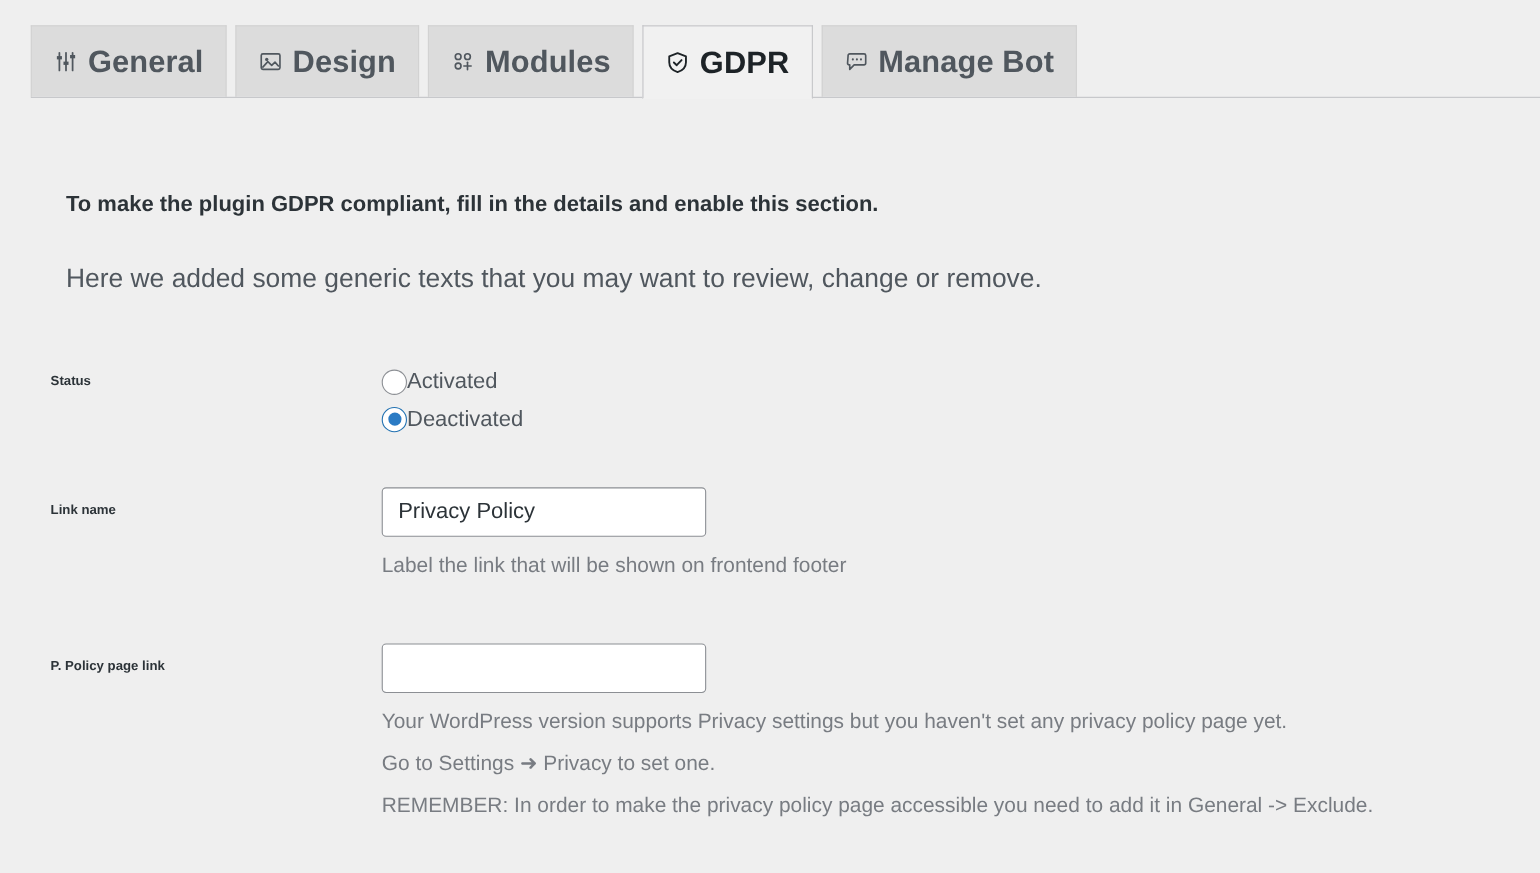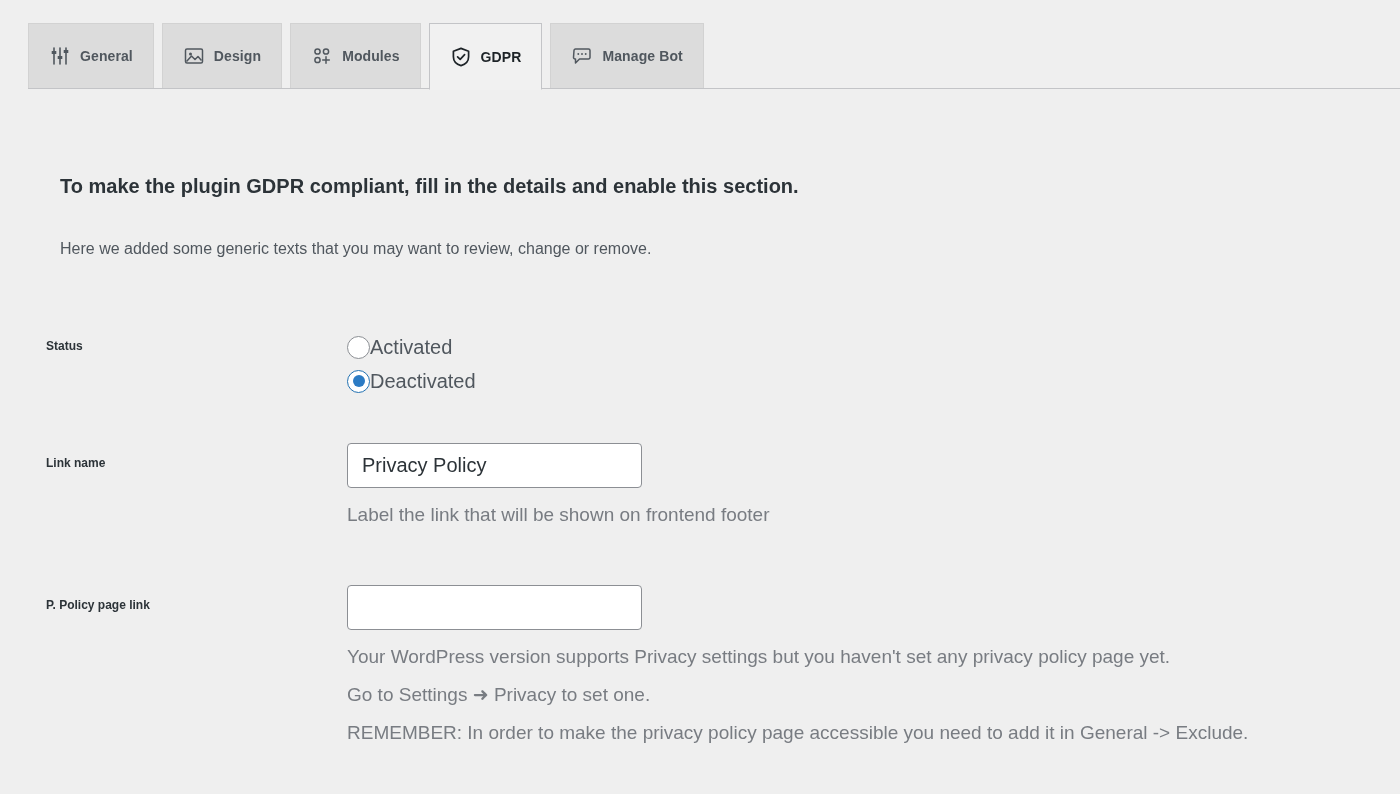--- a/index.html
+++ b/index.html
@@ -45,21 +45,21 @@
   .tab {
     display: flex;
     align-items: center;
     gap: 9px;
     background: #dcdcdc;
     border: 1px solid #d2d2d2;
     border-bottom: none;
     padding: 0 20px;
     height: 65px;
     box-sizing: border-box;
-    font-size: 14px;
+    font-size: 28px;
     font-weight: bold;
     color: #50575e;
     letter-spacing: 0.1px;
     cursor: pointer;
     position: relative;
     top: 0;
   }
   .tab.active {
     background: #f1f1f1;
     border: 1px solid #c3c4c7;
@@ -92,21 +92,21 @@
     top: 85px;
     font-size: 20px;
     font-weight: bold;
     color: #2c3338;
     white-space: nowrap;
   }
   .intro-normal {
     position: absolute;
     left: 60px;
     top: 150px;
-    font-size: 16px;
+    font-size: 24px;
     font-weight: normal;
     color: #50575e;
     white-space: nowrap;
   }
 
   .row { position: absolute; left: 0; width: 1400px; }
   .row-label {
     position: absolute;
     left: 46px;
     font-size: 12px;

